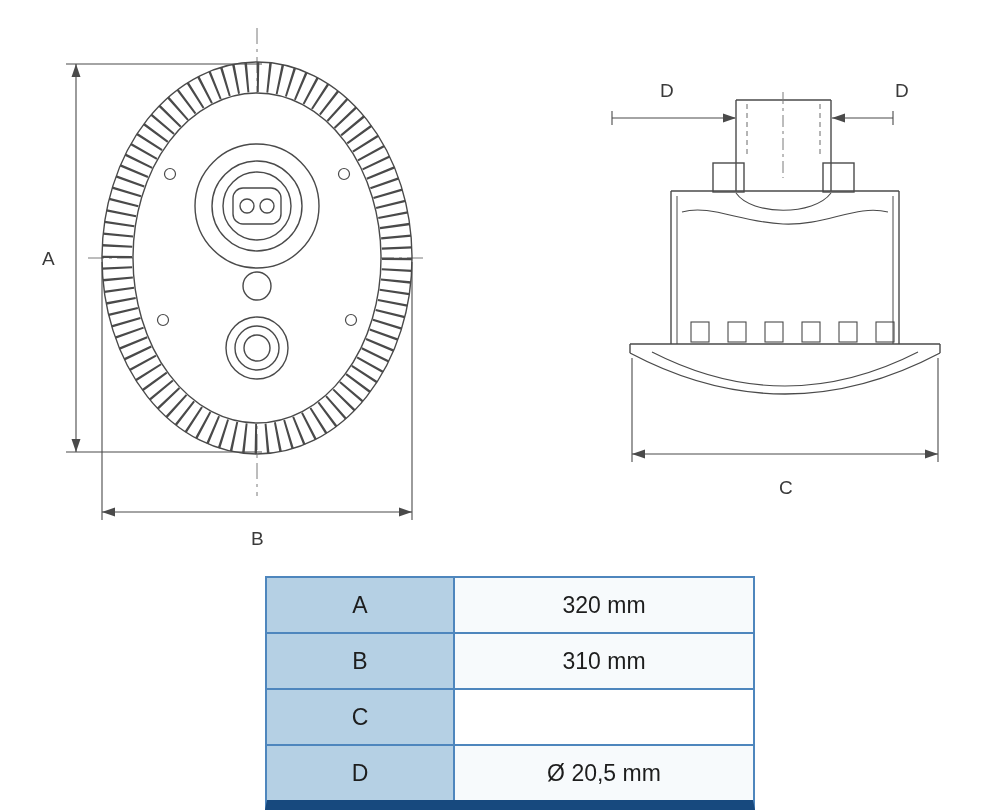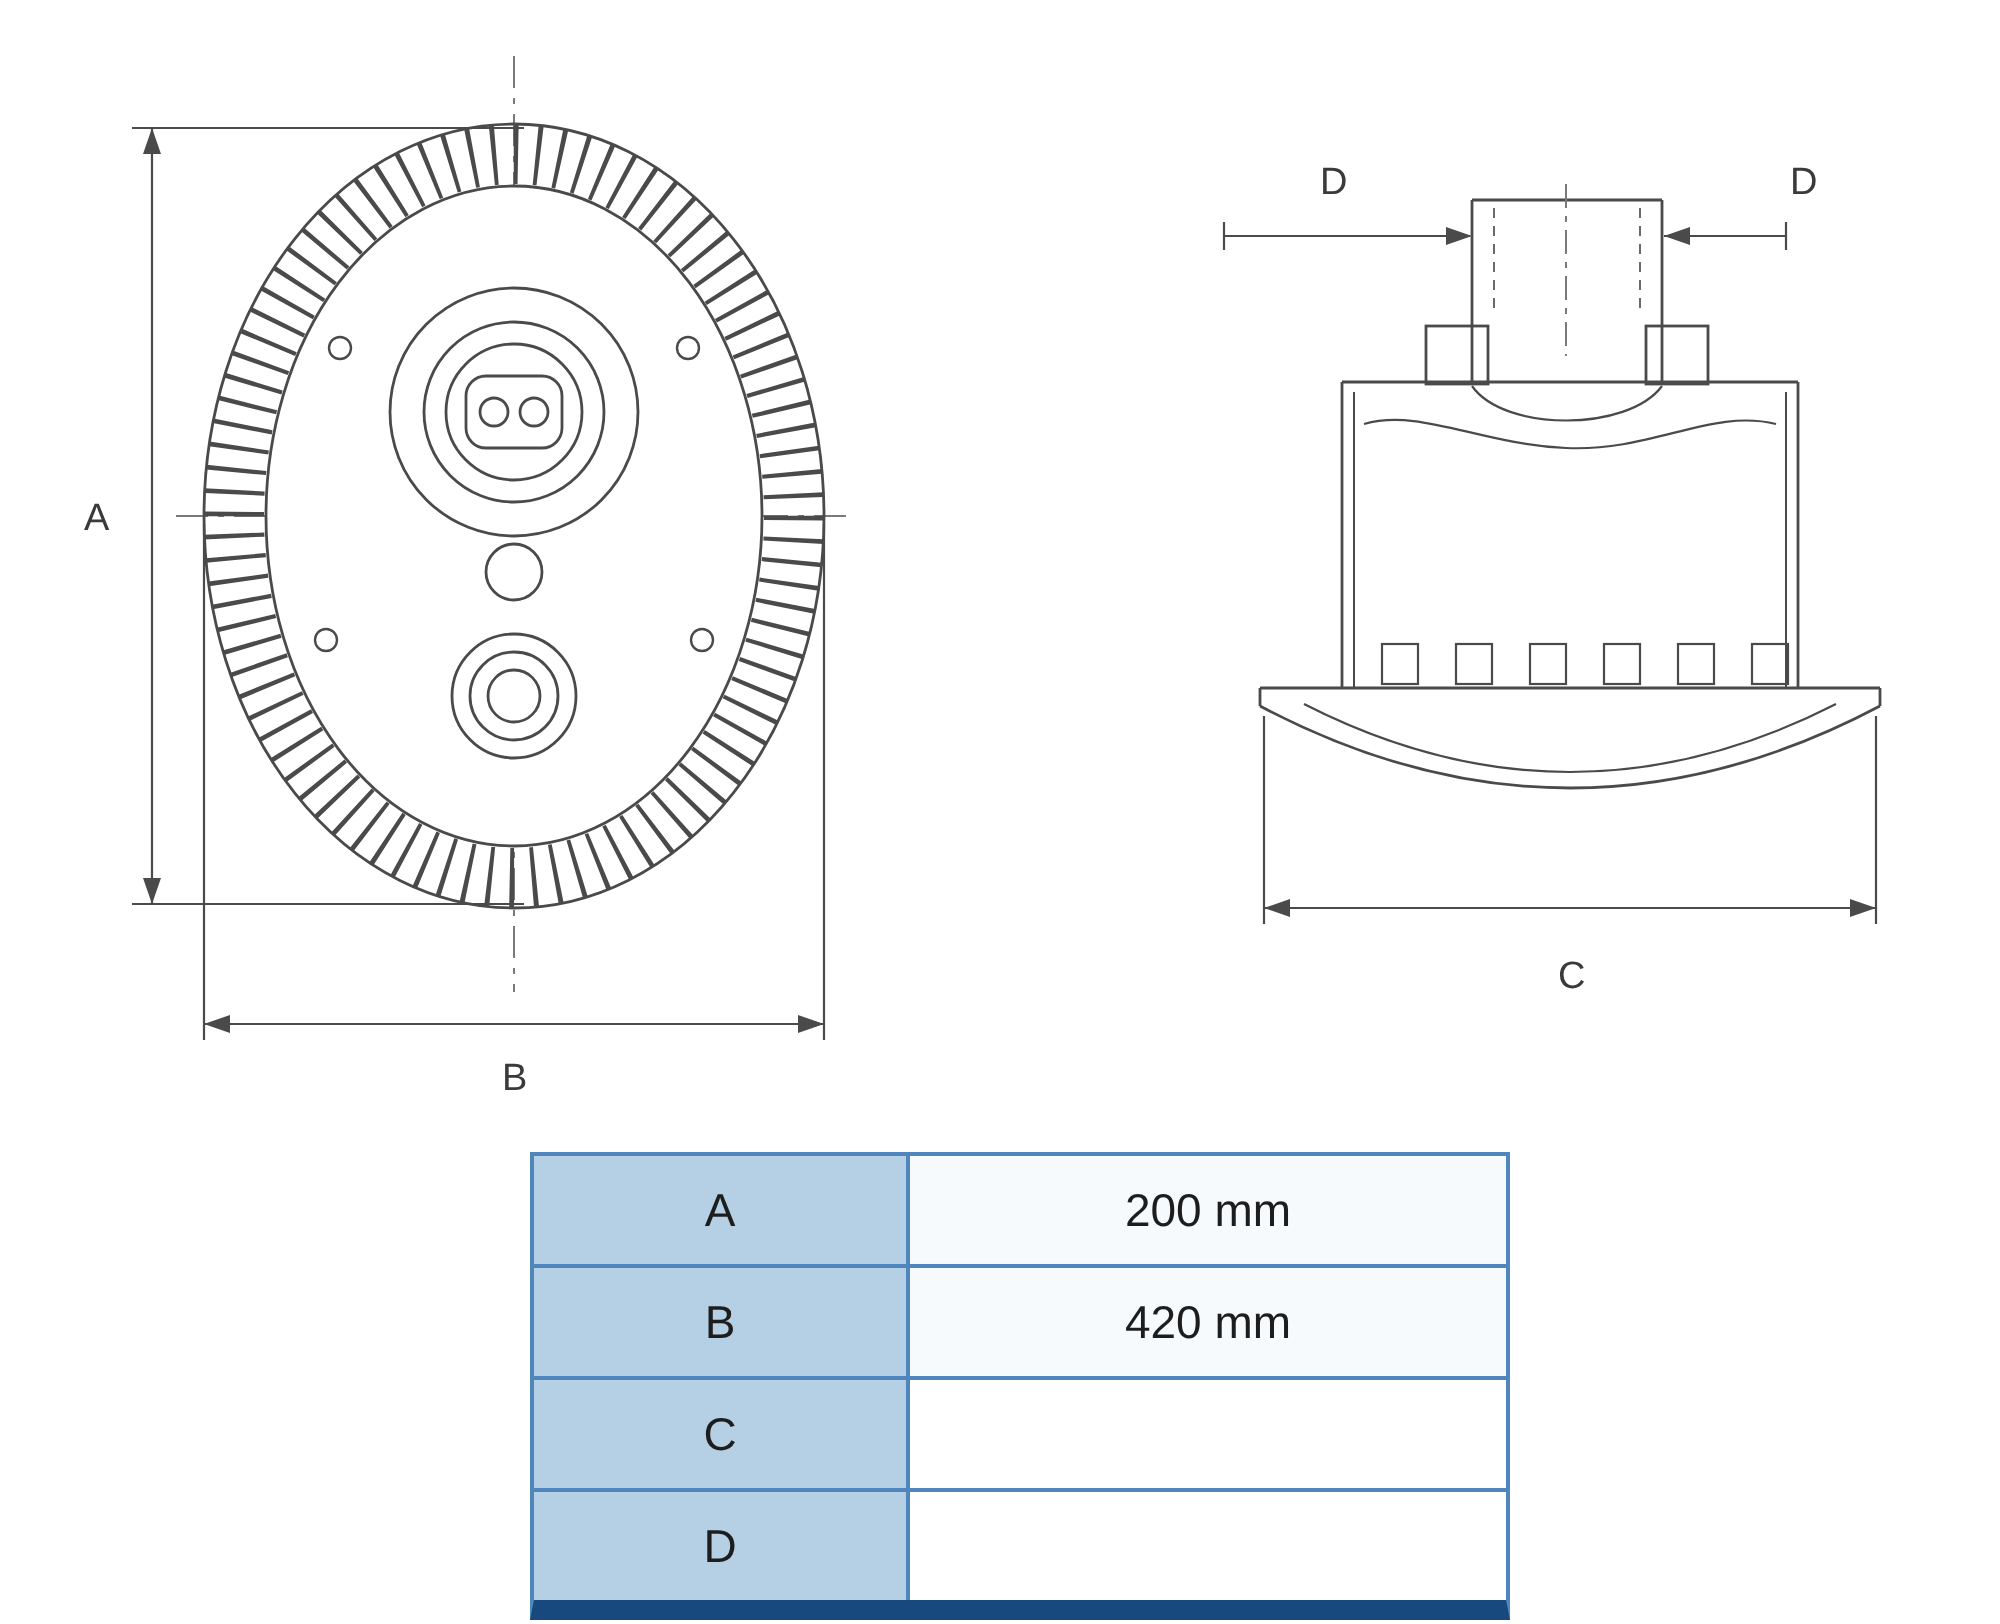--- a/index.html
+++ b/index.html
@@ -183,27 +183,28 @@
         <polygon points="632,454 645,449.5 645,458.5" fill="#4a4a4a" stroke="none"></polygon>
         <polygon points="938,454 925,449.5 925,458.5" fill="#4a4a4a" stroke="none"></polygon>
       </g>
       <text x="779" y="494" class="dim-label" stroke="none">C</text>
     </g>
   </svg>
 
   <div class="dim-table">
     <div class="dim-row">
       <div class="dim-cell dim-key">A</div>
-      <div class="dim-cell dim-val">200 mm</div>
+      <div class="dim-cell dim-val">320 mm</div>
     </div>
     <div class="dim-row">
       <div class="dim-cell dim-key">B</div>
-      <div class="dim-cell dim-val">420 mm</div>
+      <div class="dim-cell dim-val">310 mm</div>
     </div>
     <div class="dim-row">
       <div class="dim-cell dim-key">C</div>
     </div>
     <div class="dim-row">
       <div class="dim-cell dim-key">D</div>
+      <div class="dim-cell dim-val">Ø 20,5 mm</div>
     </div>
   </div>
 
 </div>
 
 </body></html>

